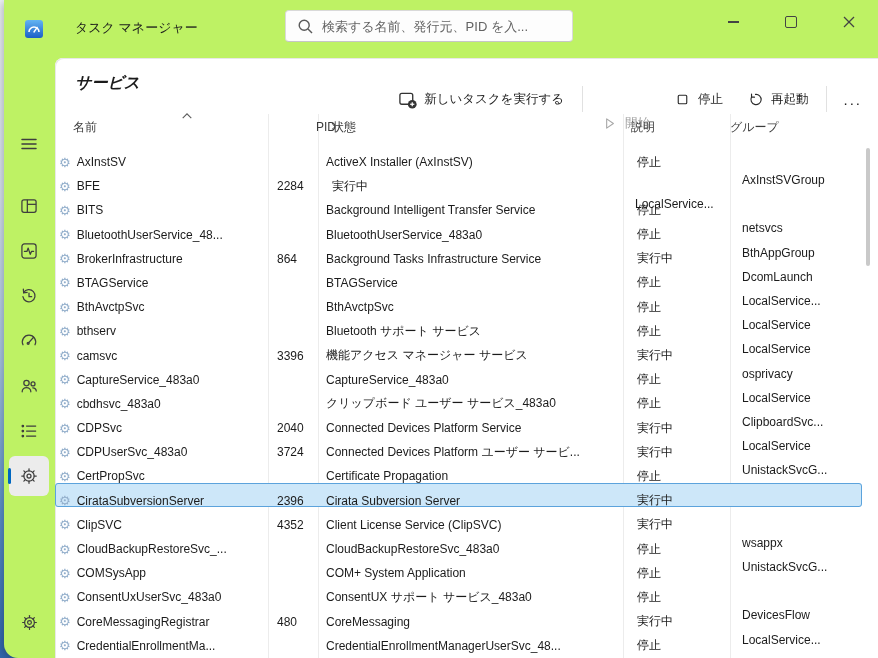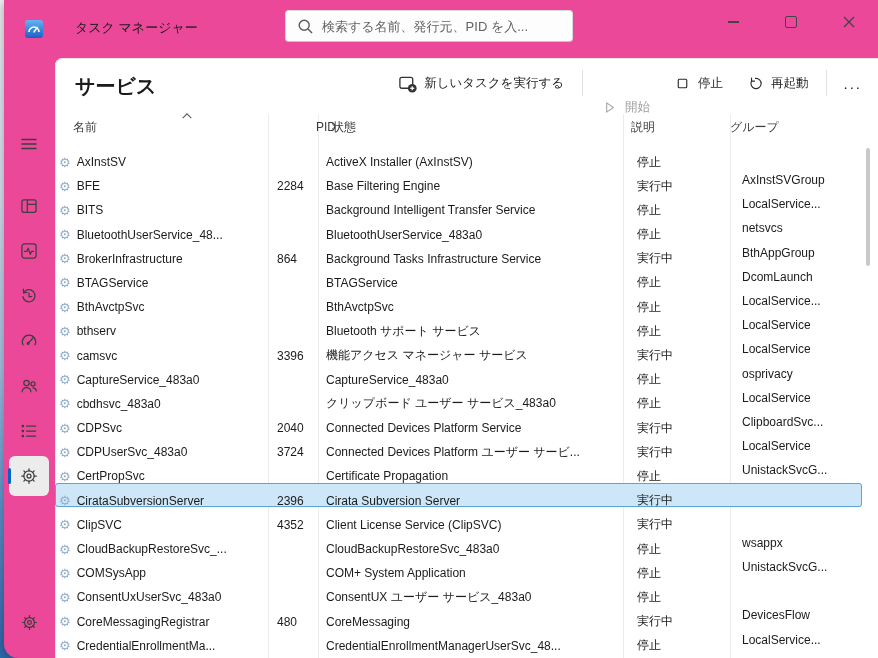--- a/index.html
+++ b/index.html
@@ -1,19 +1,19 @@
 <!DOCTYPE html>
 <html style="--accent: #0067c0; --selection_bg: #cde7f9; --selection_border: #5ca3dc; --service_gear: #92aecb;"><head>
 <meta charset="utf-8">
 <style>
   html,body{margin:0;padding:0;width:878px;height:658px;overflow:hidden;
     font-family:"Liberation Sans","DejaVu Sans",sans-serif;}
   body{background:linear-gradient(180deg,#eef2f7 0%,#d8e4f0 30%,#a8c6e4 55%,#5b92cc 78%,#2f67ad 100%);}
 
-  .window{position:absolute;left:4px;top:0;right:0;bottom:0;background:#ec4899;
+  .window{position:absolute;left:4px;top:0;right:0;bottom:0;background:#bef264;
     border-radius:0 0 0 14px;overflow:hidden;box-shadow:-2px 2px 8px rgba(0,0,0,.25);}
 
   
   .titlebar{position:absolute;top:0;left:0;right:0;height:58px;}
   .app-icon{position:absolute;left:21px;top:20px;width:18px;height:18px;}
   .app-title{position:absolute;left:71px;top:19px;font-size:13px;color:#1b1b1b;white-space:nowrap;}
   .searchbox{position:absolute;left:281px;top:10px;width:288px;height:32px;}
   .searchbox input{width:100%;height:100%;box-sizing:border-box;border:1px solid #d9d9d9;
     border-bottom-color:#c6c6c6;border-radius:4px;background:#fdfdfd;padding:0 8px 0 36px;
     font-size:13px;color:#1b1b1b;outline:none;font-family:inherit;}
@@ -34,22 +34,22 @@
   .side-btn.selected::before{content:"";position:absolute;left:-1px;top:12px;width:3px;height:16px;
     border-radius:3px;background:var(--accent,#0067c0);}
   .settings{position:absolute;bottom:16px;left:5px;}
 
   
   .content{position:absolute;left:51px;top:58px;right:0;bottom:0;background:#fff;
     border-top-left-radius:8px;box-shadow:inset 1px 1px 0 #e8e8e8;}
 
   
   .toolbar{position:absolute;top:0;left:0;right:0;height:50px;}
-  .page-title{position:absolute;left:20px;top:15px;font-size:20px;font-weight:700;color:#1b1b1b;}
-  .tb-actions{position:absolute;right:8px;top:0;height:50px;display:flex;align-items:center;gap:4px;}
+  .page-title{position:absolute;left:20px;top:15px;font-size:16px;font-weight:700;color:#1b1b1b;font-style:italic;}
+  .tb-actions{position:absolute;right:8px;top:16px;height:50px;display:flex;align-items:center;gap:4px;}
   .tb-btn{display:flex;align-items:center;gap:7px;padding:7px 10px;border-radius:4px;font-size:12.5px;
     color:#1f1f1f;white-space:nowrap;}
   .tb-btn.disabled{color:#9d9d9d;margin-top:48px;}
   .tb-sep{width:1px;height:26px;background:#e1e1e1;margin:0 4px;}
   .more-dots{font-size:15px;letter-spacing:2px;color:#1f1f1f;padding:7px 8px;}
 
   
   .grid-cols{display:grid;grid-template-columns:213px 50px 305px 107px 1fr;}
   .thead{position:absolute;top:54px;left:0;width:807px;height:30px;align-items:center;}
   .th{font-size:12px;color:#3c3c3c;display:flex;align-items:center;height:100%;}
@@ -285,21 +285,20 @@
     <div class="cell desc">ActiveX Installer (AxInstSV)</div>
     <div class="cell status">停止</div>
     <div class="cell group">AxInstSVGroup</div>
   </div>
         <div class="trow grid-cols">
     <div class="cell name">
             <span class="gear">⚙</span>
             <span class="nm">BFE</span>
           </div>
     <div class="cell pid">2284</div>
-    <div class="cell desc">Base Filtering Engine</div>
     <div class="cell status">実行中</div>
     <div class="cell group">LocalService...</div>
   </div>
         <div class="trow grid-cols">
     <div class="cell name">
             <span class="gear">⚙</span>
             <span class="nm">BITS</span>
           </div>
     <div class="cell pid"></div>
     <div class="cell desc">Background Intelligent Transfer Service</div>
@@ -455,21 +454,21 @@
     <div class="cell desc">COM+ System Application</div>
     <div class="cell status">停止</div>
     <div class="cell group"></div>
   </div>
         <div class="trow grid-cols">
     <div class="cell name">
             <span class="gear">⚙</span>
             <span class="nm">ConsentUxUserSvc_483a0</span>
           </div>
     <div class="cell pid"></div>
-    <div class="cell desc">ConsentUX ユーザー サービス_483a0</div>
+    <div class="cell desc">ConsentUX サポート サービス_483a0</div>
     <div class="cell status">停止</div>
     <div class="cell group">DevicesFlow</div>
   </div>
         <div class="trow grid-cols">
     <div class="cell name">
             <span class="gear">⚙</span>
             <span class="nm">CoreMessagingRegistrar</span>
           </div>
     <div class="cell pid">480</div>
     <div class="cell desc">CoreMessaging</div>

